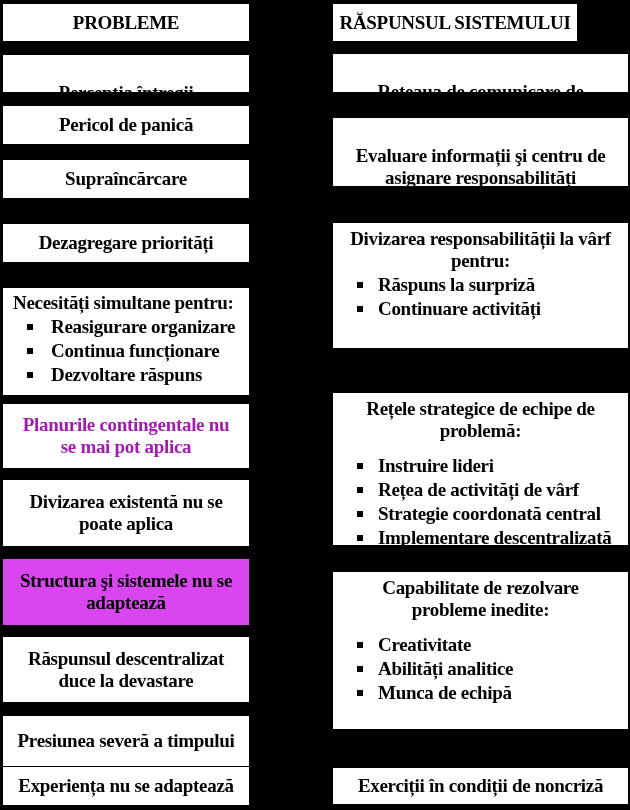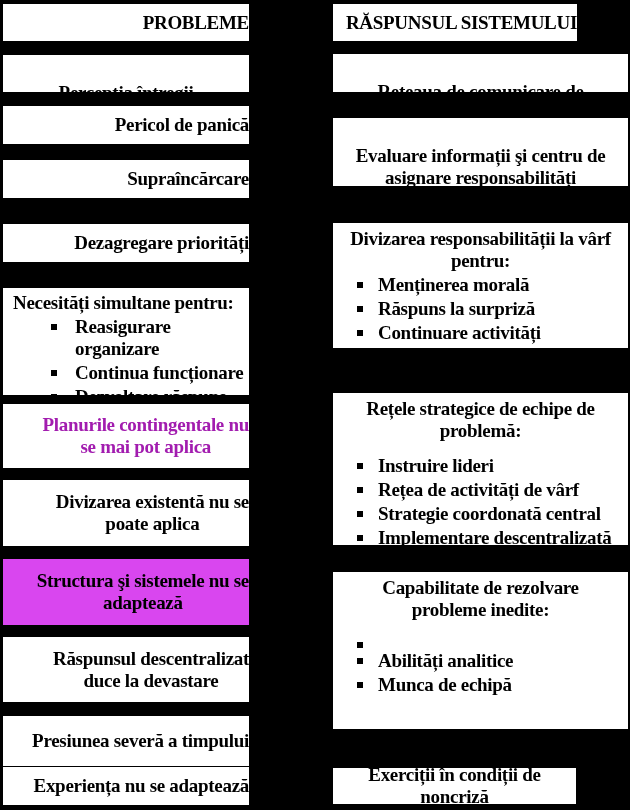--- a/index.html
+++ b/index.html
@@ -2,28 +2,28 @@
 <html><head>
 <meta charset="utf-8">
 <style>
   html,body{margin:0;padding:0;}
   body{width:630px;height:810px;background:#000;overflow:hidden;}
   #canvas{position:relative;width:630px;height:810px;background:#000;
           font-family:"Liberation Serif","DejaVu Serif",serif;font-weight:bold;
           color:#000;letter-spacing:-0.3px;}
   .box{position:absolute;background:#fff;overflow:hidden;box-sizing:border-box;
        font-size:19px;line-height:22px;}
-  .center{display:flex;align-items:center;justify-content:flex-end;
+  .center{display:flex;align-items:center;justify-content:center;
           text-align:center;white-space:pre-line;}
   .clip2{display:block;padding-top:5px;text-align:center;white-space:pre-line;}
   .list{display:block;text-align:left;}
   .ltitle{text-align:left;padding:4px 4px 0 10px;white-space:pre-line;}
   .rtitle{text-align:center;padding:5px 4px 0 4px;white-space:pre-line;}
   .row{display:flex;align-items:flex-start;margin-top:2px;}
-  .left-list .row{padding-left:12px;margin-left:36px;}
+  .left-list .row{padding-left:24px;}
   .right-list .row{padding-left:24px;}
   .row.gap-first{margin-top:13px;}
   .sq{flex:0 0 auto;width:6px;height:6px;background:#000;margin:8px 0 0 0;}
   .left-list .sq{margin-right:18px;}
   .right-list .sq{margin-right:15px;}
 </style>
 </head>
 <body style="background: rgb(0, 0, 0);">
 
 <div id="canvas" style="background: rgb(0, 0, 0);">
@@ -105,24 +105,20 @@
   <div class="box clip2" style="left: 333px; top: 118px; width: 295px; height: 68px; background: rgb(255, 255, 255); color: rgb(0, 0, 0);">
     <span>Evaluare informații şi centru de
 asignare responsabilități</span>
   </div>
 
   <div class="box list right-list" style="left: 333px; top: 223px; width: 295px; height: 125px; background: rgb(255, 255, 255); color: rgb(0, 0, 0);">
     <div class="rtitle">Divizarea responsabilității la vârf
 pentru:</div>
     <div class="row">
       <span class="sq"></span>
-      <span>Menținerea morală</span>
-    </div>
-    <div class="row">
-      <span class="sq"></span>
       <span>Răspuns la surpriză</span>
     </div>
     <div class="row">
       <span class="sq"></span>
       <span>Continuare activități</span>
     </div>
   </div>
 
   <div class="box list right-list" style="left: 333px; top: 393px; width: 295px; height: 152px; background: rgb(255, 255, 255); color: rgb(0, 0, 0);">
     <div class="rtitle">Rețele strategice de echipe de
@@ -143,28 +139,29 @@
       <span class="sq"></span>
       <span>Implementare descentralizată</span>
     </div>
   </div>
 
   <div class="box list right-list" style="left: 333px; top: 572px; width: 295px; height: 157px; background: rgb(255, 255, 255); color: rgb(0, 0, 0);">
     <div class="rtitle">Capabilitate de rezolvare
 probleme inedite:</div>
     <div class="row gap-first">
       <span class="sq"></span>
+      <span>Creativitate</span>
     </div>
     <div class="row">
       <span class="sq"></span>
       <span>Abilități analitice</span>
     </div>
     <div class="row">
       <span class="sq"></span>
       <span>Munca de echipă</span>
     </div>
   </div>
 
-  <div class="box center" style="left: 333px; top: 768px; width: 243px; height: 36px; background: rgb(255, 255, 255); color: rgb(0, 0, 0);">
+  <div class="box center" style="left: 333px; top: 768px; width: 295px; height: 36px; background: rgb(255, 255, 255); color: rgb(0, 0, 0);">
     <span>Exerciții în condiții de noncriză</span>
   </div>
 
 </div>
 
 </body></html>

